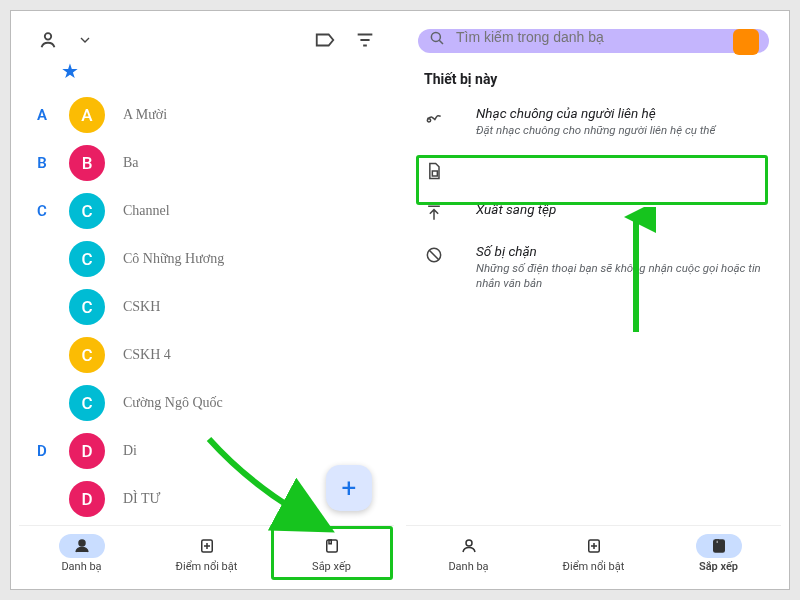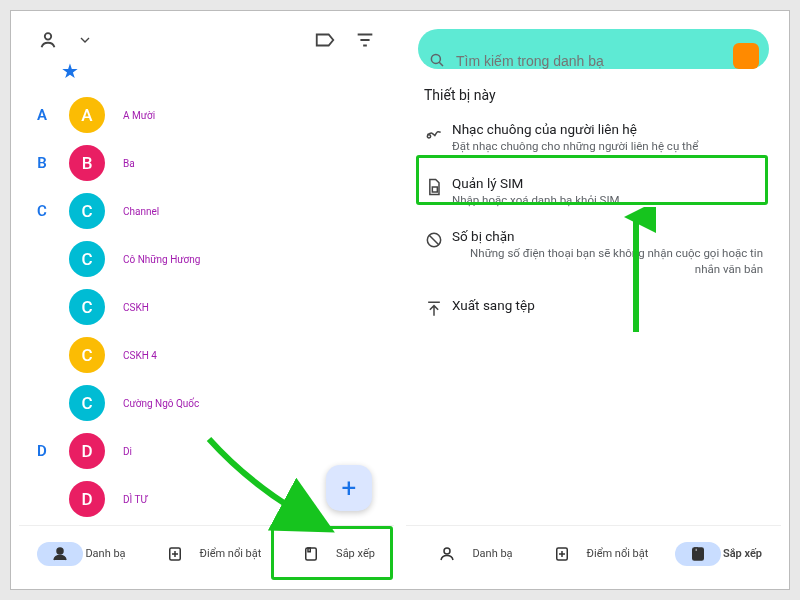--- a/index.html
+++ b/index.html
@@ -47,85 +47,86 @@
   }
   .alpha {
     width: 18px; text-align: center;
     color: #1a73e8; font-weight: 600; font-size: 15px;
   }
   .avatar {
     width: 36px; height: 36px; border-radius: 50%;
     display:flex; align-items:center; justify-content:center;
     color:#fff; font-size:17px; font-weight:500;
   }
-  .cname { font-size:10px; color:#a21caf; }
+  .cname { font-size:14px; color:#737373;font-family:Liberation Serif, serif; }
   .fab {
     position: absolute;
     right: 22px; bottom: 70px;
     width: 46px; height: 46px;
     background: #dbe6ff;
     border-radius: 14px;
     display:flex; align-items:center; justify-content:center;
     font-size: 26px; color:#1a73e8;
     box-shadow: 0 2px 6px rgba(0,0,0,.2);
   }
   .navbar {
     display:flex; border-top: 1px solid #eee;
     height: 56px;
   }
   .navitem {
-    flex:1; display:flex; flex-direction:row;
+    flex:1; display:flex; flex-direction:column;
     align-items:center; justify-content:center;
     gap:2px; font-size:11px; color:#444;
     position:relative;
   }
   .navitem .pill {
     width: 46px; height: 24px; border-radius: 12px;
     display:flex; align-items:center; justify-content:center;
   }
   .navitem.active .pill { background:#c9ddff; }
   .navicn { width:18px; height:18px; display:flex; align-items:center; justify-content:center; }
   .navicn svg { width:100%; height:100%; stroke:#333; fill:none; stroke-width:2; }
   .navitem.active .navicn svg { fill:#333; stroke:#333; }
   .hi-box {
     position:absolute; border:3px solid #17c41e; border-radius:3px;
     pointer-events:none;
   }
   
   .searchbar {
     margin: 10px 12px 6px;
-    background:#5eead4;
+    background:#c4b5fd;
     border-radius: 22px;
-    height: 40px;
-    display:flex; align-items:flex-end;
+    height: 24px;
+    display:flex; align-items:flex-start;
     padding: 0 10px;
     gap: 10px;
   }
   .search-input {
     flex:1; font-size:14px; color:#5f6368;
     border:none; background:transparent; outline:none;
   }
   .profile-dot {
     width: 26px; height:26px; border-radius:6px;
     background:#ff8a00;
   }
   .section-title {
-    font-size:14px; font-weight:400; color:#202124;
+    font-size:14px; font-weight:700; color:#202124;
     padding: 12px 18px 8px;
   }
   .settings { flex:1; overflow:hidden; }
   .srow {
     display:flex; align-items:flex-start;
     padding: 10px 18px;
-    gap: 8px;
+    gap: 32px;
+    font-style: italic;
   }
   .srow .sicn { width:20px; height:20px; margin-top:2px; color:#444; flex-shrink:0;}
   .srow .sicn svg { width:100%; height:100%; stroke:currentColor; fill:none; stroke-width:1.8; }
   .stitle { font-size:13.5px; color:#202124; margin-bottom:2px; }
-  .ssub { font-size:11.5px; color:#5f6368; line-height:1.35;text-align:right; }
+  .ssub { font-size:11.5px; color:#5f6368; line-height:1.35; }
   
   .arrow {
     position:absolute; pointer-events:none;
   }
   .arrow svg { width:100%; height:100%; }
 </style>
 </head>
 <body>
 
 <div class="frame">
@@ -288,49 +289,45 @@
         </div>
       </div>
 
       <div class="srow" style="position:relative">
         <span class="sicn">
           <svg viewBox="0 0 24 24">
               <path d="M7 3h7l4 4v14H7z"></path>
               <rect x="10" y="12" width="6" height="6"></rect>
             </svg>
         </span>
+      </div>
+
+
+      <div class="srow">
+        <span class="sicn">
+          <svg viewBox="0 0 24 24">
+              <path d="M12 20V9M7 13l5-5 5 5M5 4h14"></path>
+            </svg>
+        </span>
         <div>
-          <div class="stitle">Quản lý SIM</div>
-          <div class="ssub">Nhập hoặc xoá danh bạ khỏi SIM</div>
-        </div>
-      </div>
-
+            <div class="stitle">Xuất sang tệp</div>
+          </div>
+      </div>
 
       <div class="srow">
         <span class="sicn">
           <svg viewBox="0 0 24 24">
               <circle cx="12" cy="12" r="8"></circle>
               <path d="M6 6l12 12"></path>
             </svg>
         </span>
         <div>
           <div class="stitle">Số bị chặn</div>
           <div class="ssub">Những số điện thoại bạn sẽ không nhận cuộc gọi hoặc tin nhắn văn bản</div>
         </div>
-      </div>
-
-      <div class="srow">
-        <span class="sicn">
-          <svg viewBox="0 0 24 24">
-              <path d="M12 20V9M7 13l5-5 5 5M5 4h14"></path>
-            </svg>
-        </span>
-        <div>
-            <div class="stitle">Xuất sang tệp</div>
-          </div>
       </div>
 
     </div>
 
     <div class="navbar">
       <div class="navitem">
         <div class="pill">
             <span class="navicn">
           <svg viewBox="0 0 24 24">
                 <circle cx="12" cy="8" r="4"></circle>

